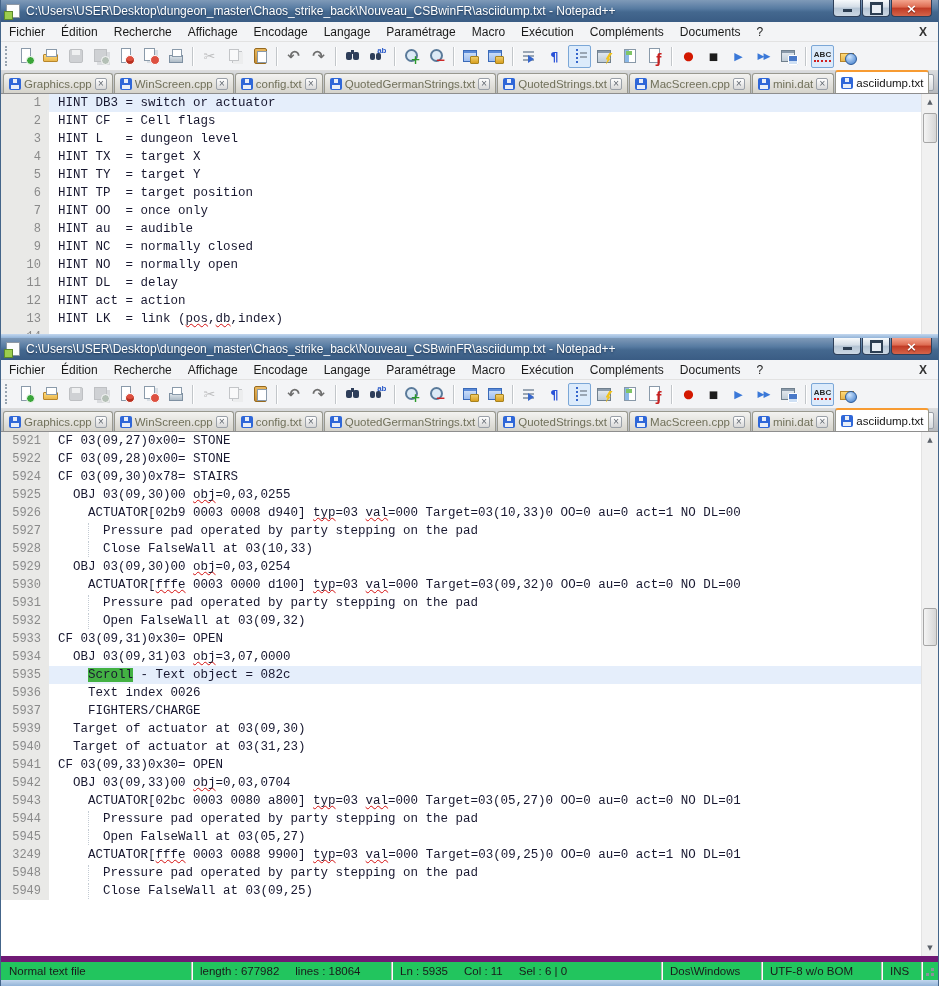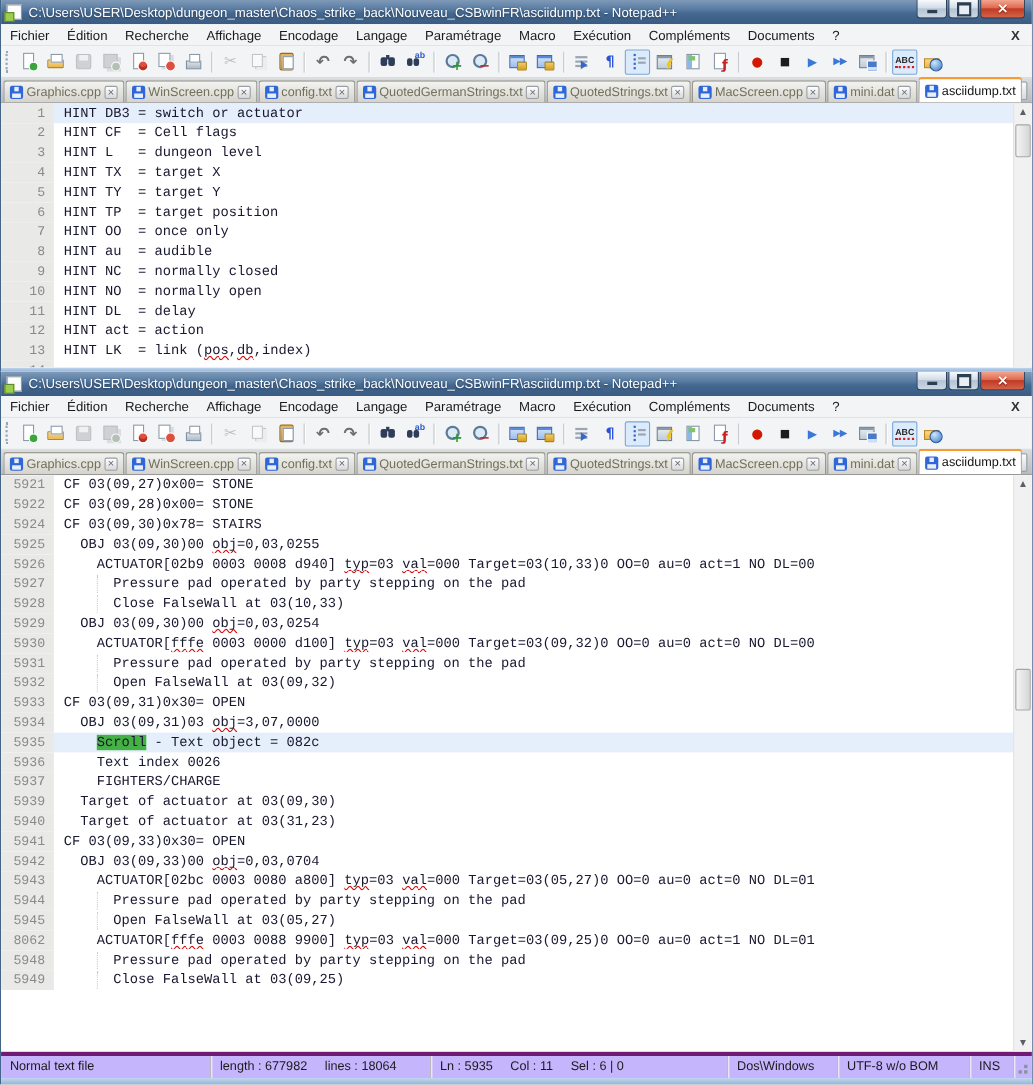--- a/index.html
+++ b/index.html
@@ -126,21 +126,21 @@
   .vsb { position:absolute; top:0; right:0; bottom:0; width:17px; background:#f1f1f1; border-left:1px solid #e3e3e3; }
   .sa { position:absolute; left:0; right:0; height:16px; font:7px/16px "DejaVu Sans",sans-serif; color:#5a6068; text-align:center; }
   .sa.up { top:0; } .sa.dn { bottom:0; }
   .thumb { position:absolute; left:1px; right:1px; background:linear-gradient(90deg,#f4f4f4,#d6d6d6); border:1px solid #a6a6a6; border-radius:2px; }
   .t-top { top:19px; height:30px; }
   .t-bottom { top:176px; height:38px; }
 
   
   .bluestrip { background:linear-gradient(#c3d7ee,#93b4d8); }
   .strip-mid { height:4px; } .strip-bot { height:6px; }
-  .statusbar { height:24px; background:#c4b5fd; border-top:4px solid #701a75; display:flex; align-items:stretch;
+  .statusbar { height:24px; background:#22c55e; border-top:6px solid #701a75; display:flex; align-items:stretch;
     font:11.5px "Liberation Sans",sans-serif; color:#1a1a1a; }
   .ss { display:flex; align-items:center; padding-left:8px; }
   .ss + .ss { border-left:1px solid #bcbcb4; box-shadow:inset 1px 0 0 #fff; }
   .s1{width:190px;} .s2{width:200px;} .s3{width:270px;} .s4{width:100px;} .s5{width:120px;} .s6{width:40px;} .s7{flex:1; position:relative;}
   .s2 span + span, .s3 span + span { margin-left:16px; }
   .s7::after { content:""; position:absolute; right:4px; bottom:4px; width:3px; height:3px; background:#8a929a; box-shadow:0 -5px 0 #8a929a, -5px 0 0 #8a929a; }
 </style>
 </head>
 <body>
 
@@ -649,21 +649,21 @@
           </div>
           <div class="row">
             <div class="ln">5944</div>
             <div class="code ig6">      Pressure pad operated by party stepping on the pad</div>
           </div>
           <div class="row">
             <div class="ln">5945</div>
             <div class="code ig6">      Open FalseWall at 03(05,27)</div>
           </div>
           <div class="row">
-            <div class="ln">8062</div>
+            <div class="ln">3249</div>
             <div class="code">    ACTUATOR[<span class="squiggle">fffe</span> 0003 0088 9900] <span class="squiggle">typ</span>=03 <span class="squiggle">val</span>=000 Target=03(09,25)0 OO=0 au=0 act=1 NO DL=01</div>
           </div>
           <div class="row">
             <div class="ln">5948</div>
             <div class="code ig6">      Pressure pad operated by party stepping on the pad</div>
           </div>
           <div class="row">
             <div class="ln">5949</div>
             <div class="code ig6">      Close FalseWall at 03(09,25)</div>
           </div>

